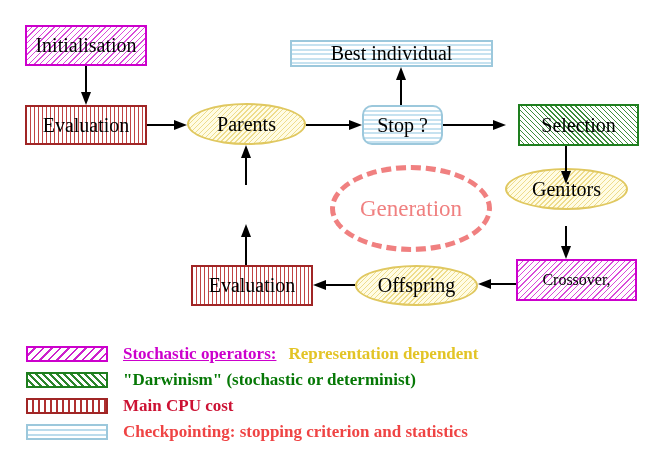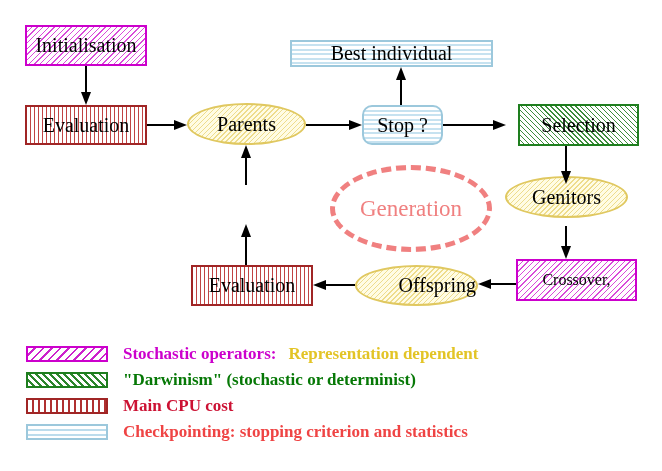--- a/index.html
+++ b/index.html
@@ -52,21 +52,21 @@
   .swatch{position:absolute;left:26px;width:82px;height:16px;box-sizing:border-box;}
   .sw-magenta{border:2px solid #cc00cc;
     background:repeating-linear-gradient(135deg,#ffffff 0,#ffffff 4px,#cc22cc 4px,#cc22cc 6px);}
   .sw-green{border:2px solid #1e7e1e;
     background:repeating-linear-gradient(45deg,#ffffff 0,#ffffff 3px,#2d852d 3px,#2d852d 5px);}
   .sw-red{border:2px solid #a02525;
     background:repeating-linear-gradient(90deg,#ffffff 0,#ffffff 4px,#b03030 4px,#b03030 6px);}
   .sw-cyan{border:2px solid #9cc8dc;
     background:repeating-linear-gradient(180deg,#ffffff 0,#ffffff 2.5px,#bcdcec 2.5px,#bcdcec 5px);}
   .legend-text{position:absolute;left:123px;font-size:17px;font-weight:bold;white-space:nowrap;}
-  .lt-magenta{color:#cc00cc;}
+  .lt-magenta{color:#cc00cc;text-decoration:underline;}
   .lt-gold{color:#e3c426;margin-left:12px;}
   .lt-green{color:#067806;}
   .lt-red{color:#cc1133;}
   .lt-blue{color:#ef4444;}
   .small-label{font-size:16px;}
 </style>
 </head>
 <body>
 
 <div id="canvas">
@@ -88,29 +88,29 @@
   </div>
 
   <div class="node stripes-cyan" style="left:290px;top:40px;width:203px;height:27px;">
     <span>Best individual</span>
   </div>
 
   <div class="node hatch-green" style="left:506px;top:104px;width:121px;height:42px;margin-left:12px;">
     <span>Selection</span>
   </div>
 
-  <div class="node hatch-yellow" style="left:505px;top:176px;width:123px;height:42px;">
+  <div class="node hatch-yellow" style="left:505px;top:168px;width:123px;height:42px;">
     <span>Genitors</span>
   </div>
 
   <div class="node hatch-magenta small-label" style="left:516px;top:259px;width:121px;height:42px;">
     <span>Crossover,</span>
   </div>
 
-  <div class="node hatch-yellow" style="left:355px;top:265px;width:123px;height:41px;justify-content:flex-end;">
+  <div class="node hatch-yellow" style="left:355px;top:265px;width:123px;height:41px;">
     <span>Offspring</span>
   </div>
 
   <div class="node stripes-red" style="left:191px;top:265px;width:122px;height:41px;">
     <span>Evaluation</span>
   </div>
 
 
   <div id="generation">
     <span>Generation</span>

